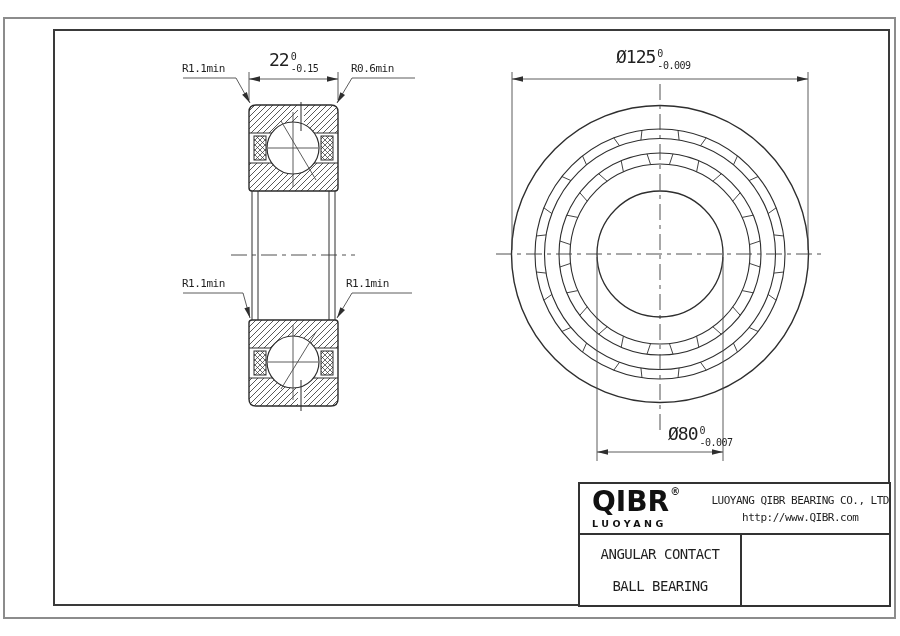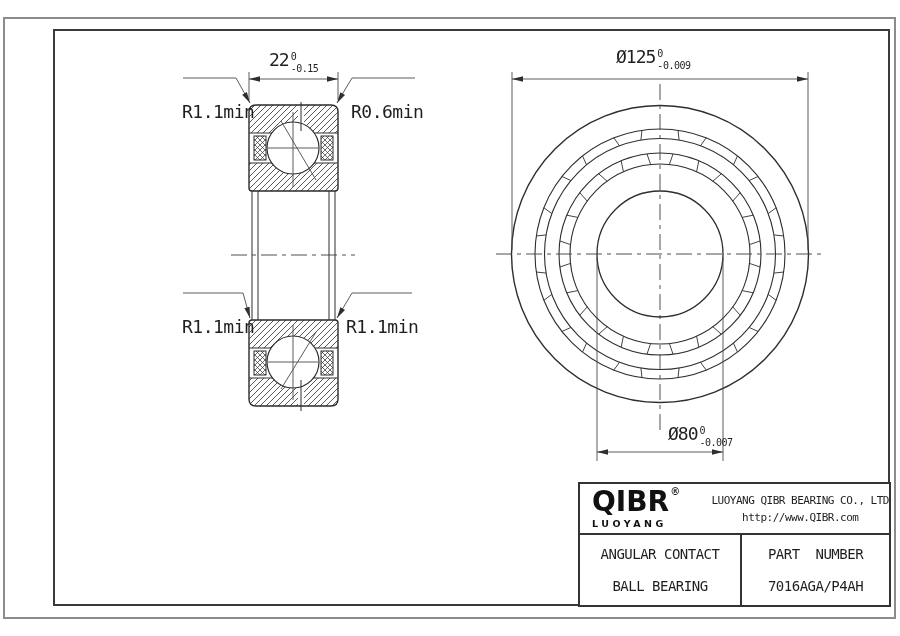--- a/index.html
+++ b/index.html
@@ -3,21 +3,21 @@
 <meta charset="utf-8">
 <style>
   html,body{margin:0;padding:0;background:#fff;}
   .canvas{position:relative;width:900px;height:636px;background:#ffffff;overflow:hidden;
           font-family:"DejaVu Sans Mono",monospace;color:#1f1f1f;}
   .frame-outer{position:absolute;left:3px;top:17px;width:893px;height:602px;
                border:2px solid #8c8c8c;box-sizing:border-box;}
   .frame-inner{position:absolute;left:53px;top:29px;width:837px;height:577px;
                border:2px solid #3a3a3a;box-sizing:border-box;}
   svg{position:absolute;left:0;top:0;}
-  .rlabel{position:absolute;font-size:18px;letter-spacing:-0.5px;line-height:1;white-space:pre;margin-top:40px;}
+  .rlabel{position:absolute;font-size:11px;letter-spacing:-0.5px;line-height:1;white-space:pre;}
   .dim{position:absolute;display:flex;align-items:flex-start;line-height:1;}
   .dim-main{font-size:18px;line-height:1;letter-spacing:-1px;}
   .tol{display:flex;flex-direction:column;font-size:10px;line-height:1.2;margin-left:2px;letter-spacing:-0.5px;}
   
   .title-block{position:absolute;left:578px;top:482px;width:313px;height:125px;
                border:2px solid #333;box-sizing:border-box;background:#fff;display:flex;flex-direction:column;}
   .tb-row1{height:49px;display:flex;align-items:center;}
   .tb-row2{flex:1;display:flex;border-top:2px solid #333;}
   .tb-logo-cell{width:138px;padding-left:12px;display:flex;flex-direction:column;justify-content:center;}
   .logo-line{display:flex;align-items:flex-start;}
@@ -246,20 +246,16 @@
       <div class="tb-company-cell">
         <div class="tb-company">LUOYANG QIBR BEARING CO., LTD</div>
         <div class="tb-web">http://www.QIBR.com</div>
       </div>
     </div>
     <div class="tb-row2">
       <div class="tb-cell tb-cell-left">
         <div class="tb-line">ANGULAR CONTACT</div>
         <div class="tb-line">BALL BEARING</div>
       </div>
-      <div class="tb-cell tb-cell-right">
-        <div class="tb-line">PART  NUMBER</div>
-        <div class="tb-line">7016AGA/P4AH</div>
-      </div>
     </div>
   </div>
 
 </div>
 
 </body></html>

